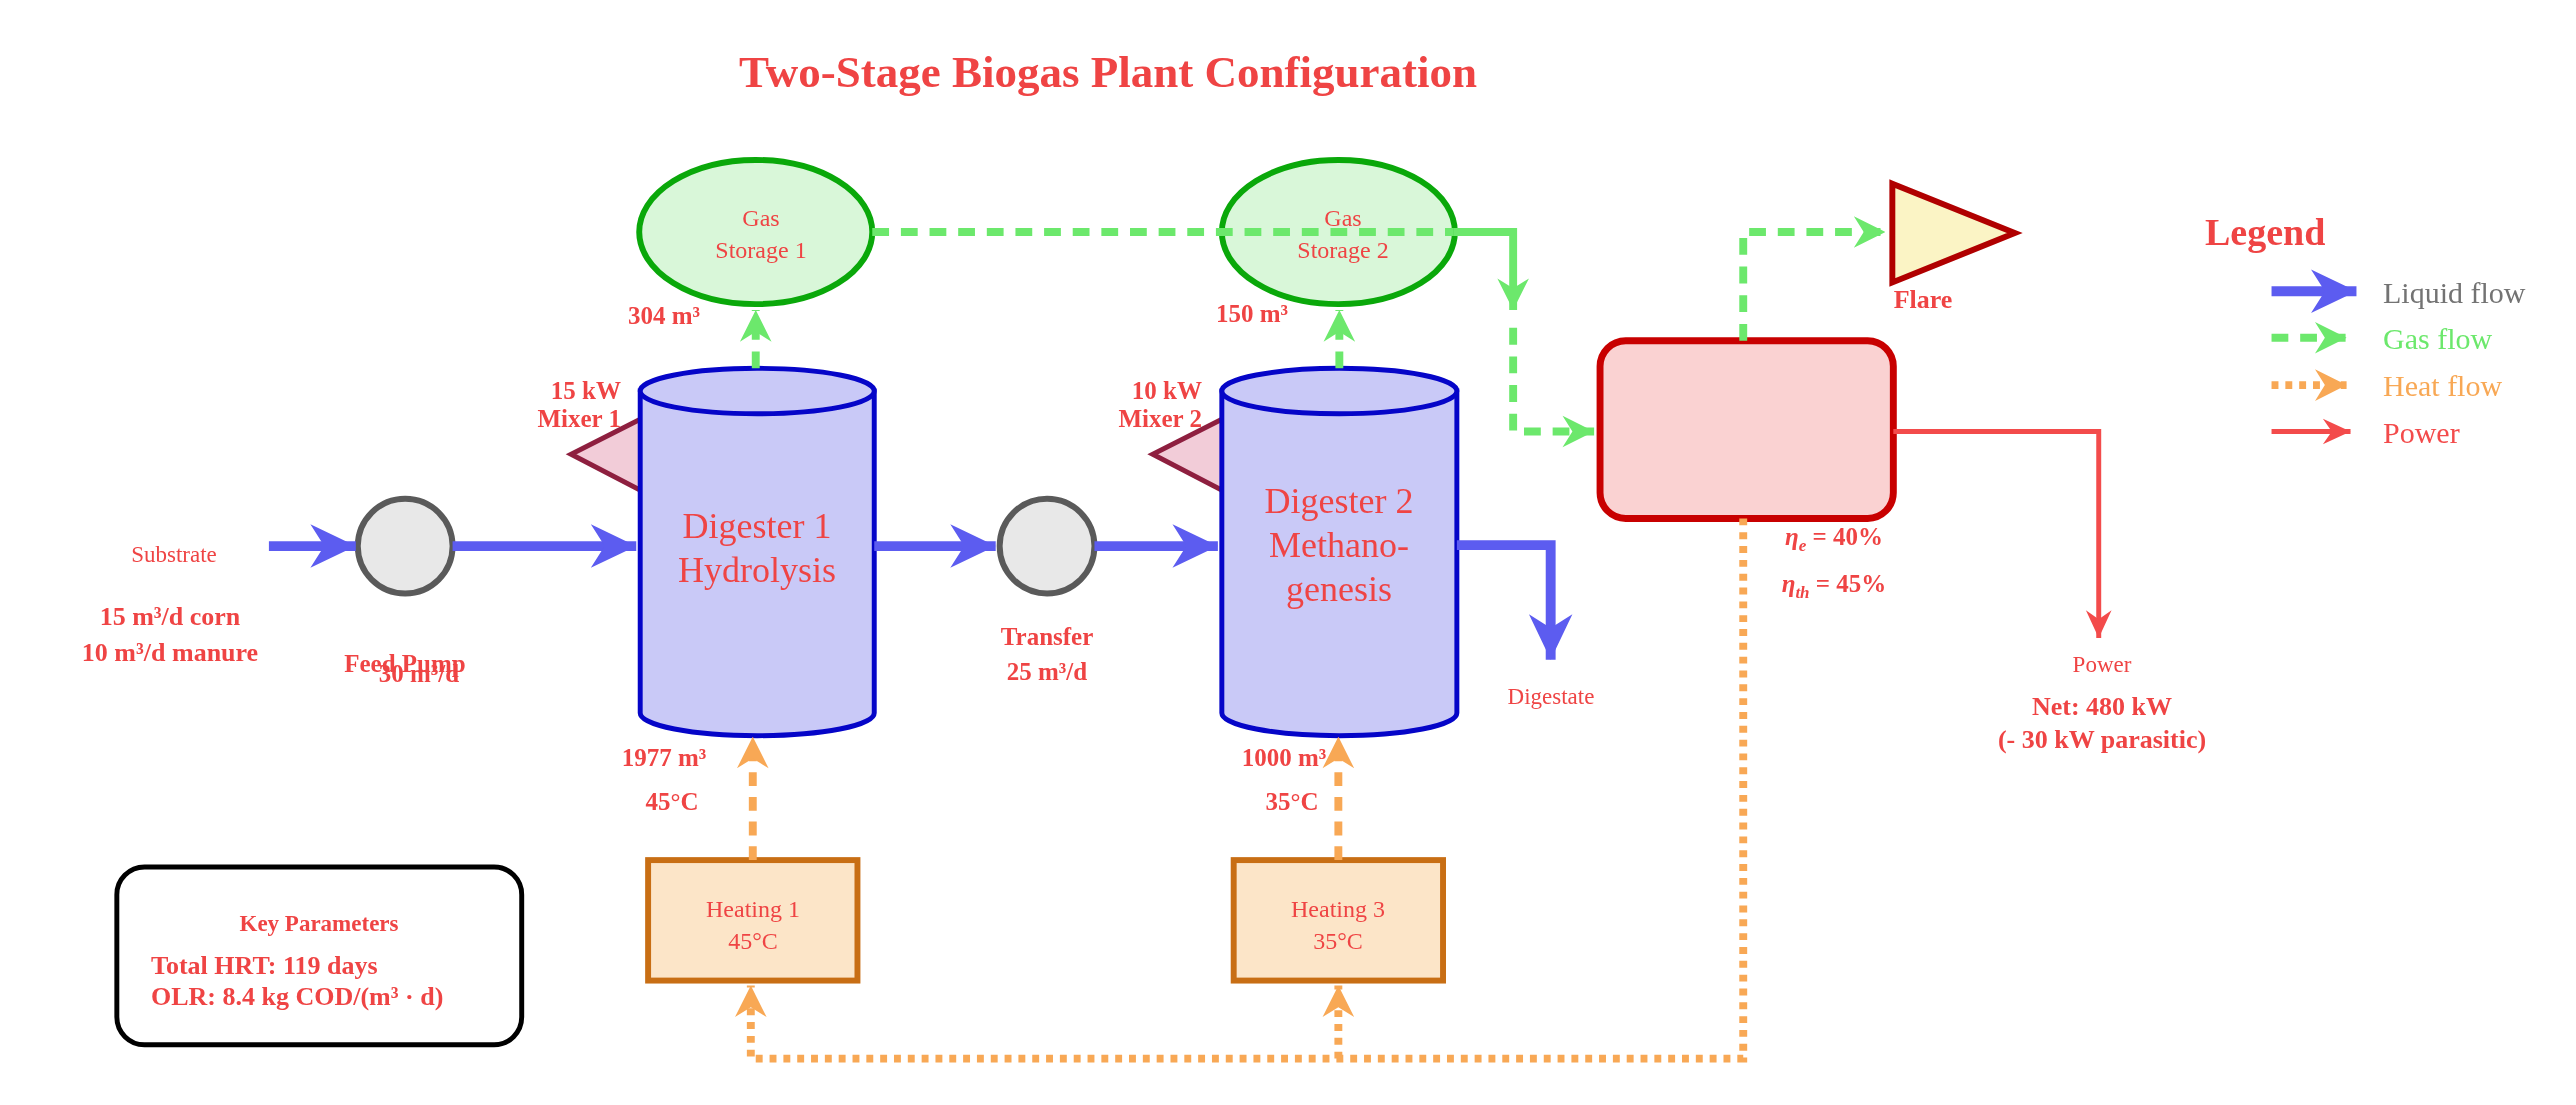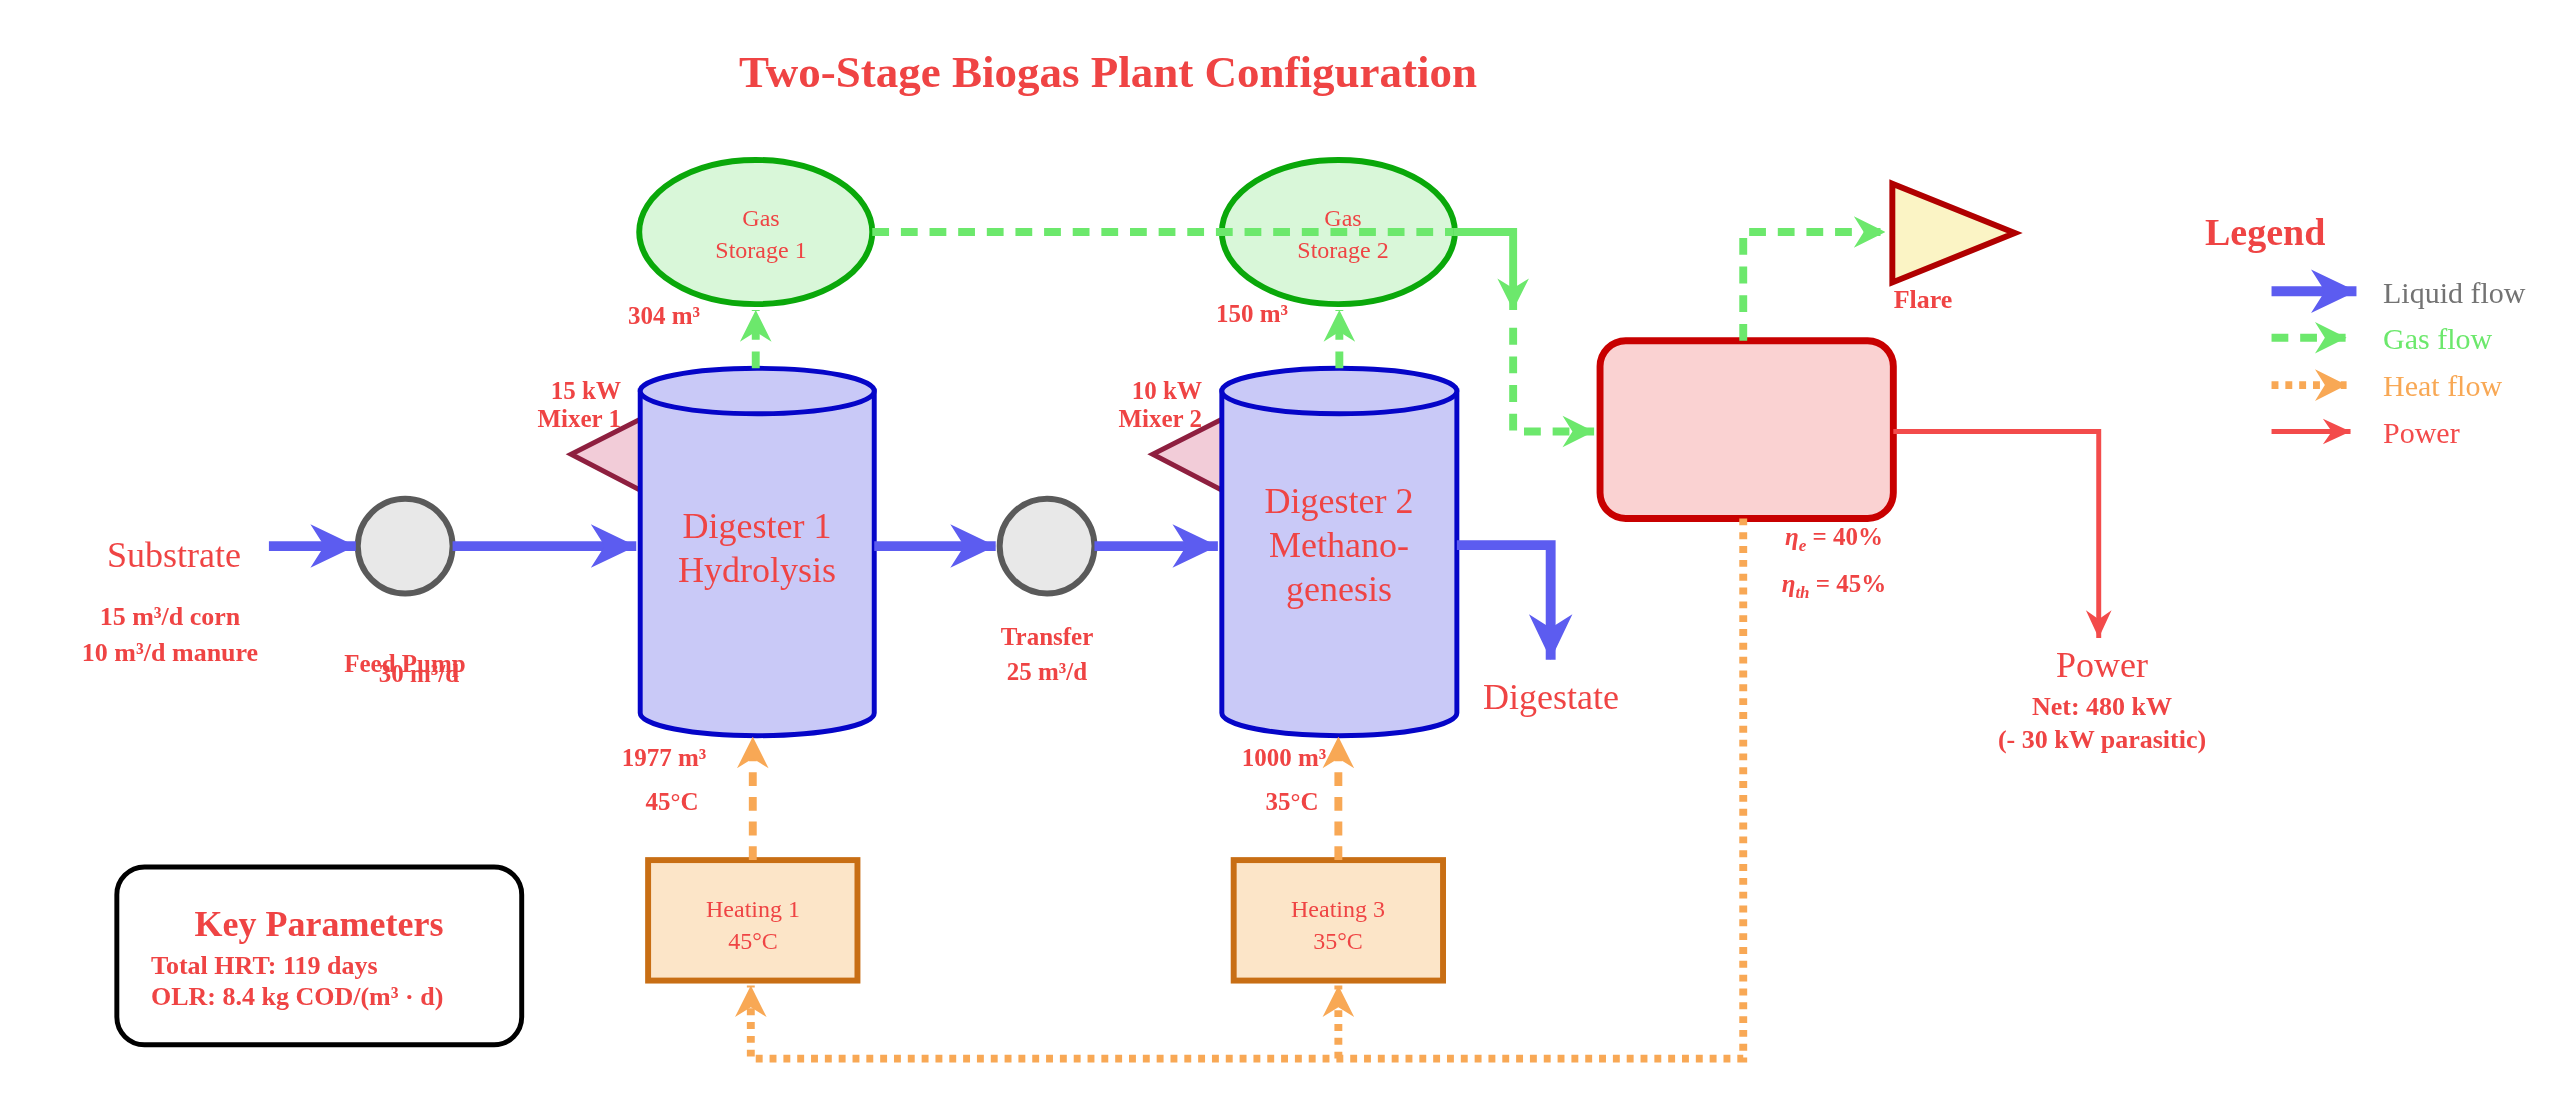--- a/index.html
+++ b/index.html
@@ -6,21 +6,21 @@
   #canvas{position:relative;width:2576px;height:1105px;background:#ffffff;overflow:hidden;
           font-family:"Liberation Serif","DejaVu Serif",serif;}
   #diagram-svg{position:absolute;left:0;top:0;}
   .lbl{position:absolute;color:#ef4444;white-space:nowrap;font-family:"Liberation Serif","DejaVu Serif",serif;}
   .ctr{transform:translate(-50%,-50%);text-align:center;}
   .rt{text-align:right;}
   .b{font-weight:bold;}
   .s46{font-size:45px;}
   .s36{font-size:36px;line-height:44px;}
   .s34{font-size:34px;line-height:49px;}
-  .s34s{font-size:36px;}
+  .s34s{font-size:23px;}
   .s30{font-size:30px;}
   .s26{font-size:26px;line-height:26px;}
   .s25{font-size:25px;line-height:26px;}
   .s24{font-size:24px;line-height:32px;}
   sub{font-size:68%;}
   .c0{color:#737373;}
   .c1{color:#6ce86c;}
   .c2{color:#f8a855;}
   .c3{color:#f34b4b;}
 </style>

